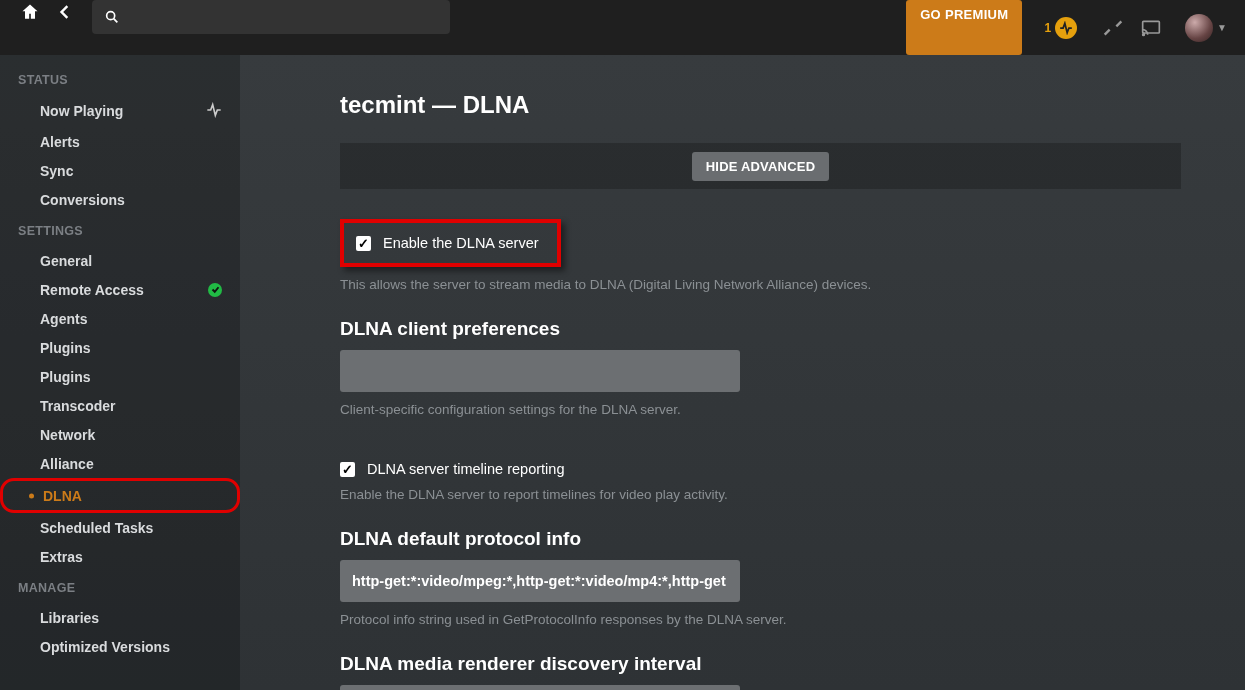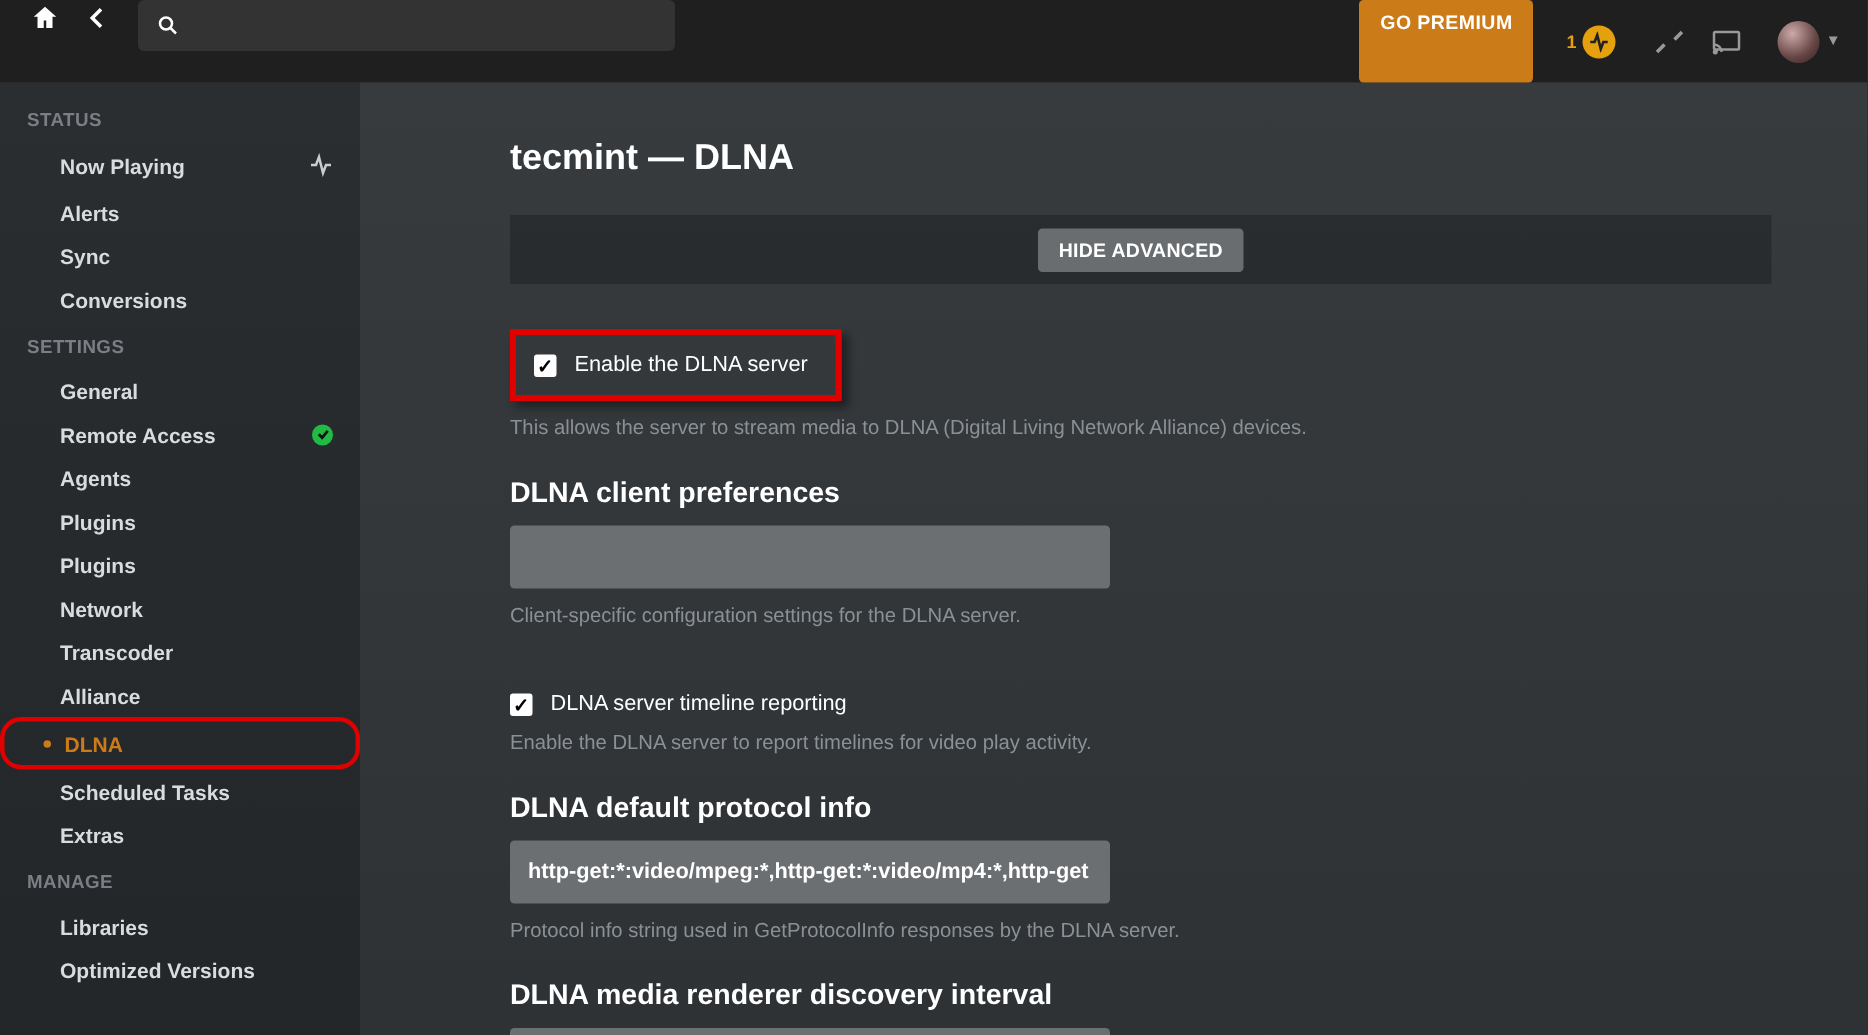--- a/index.html
+++ b/index.html
@@ -274,24 +274,24 @@
     <div class="sidebar-item">
         <span>Agents</span>
       </div>
     <div class="sidebar-item">
         <span>Plugins</span>
       </div>
     <div class="sidebar-item">
         <span>Plugins</span>
       </div>
     <div class="sidebar-item">
+        <span>Transcoder</span>
+      </div>
+    <div class="sidebar-item">
         <span>Network</span>
-      </div>
-    <div class="sidebar-item">
-        <span>Transcoder</span>
       </div>
     <div class="sidebar-item">
         <span>Alliance</span>
       </div>
     <div class="sidebar-item active hl-box-dlna">
         <span>DLNA</span>
       </div>
     <div class="sidebar-item">
         <span>Scheduled Tasks</span>
       </div>

